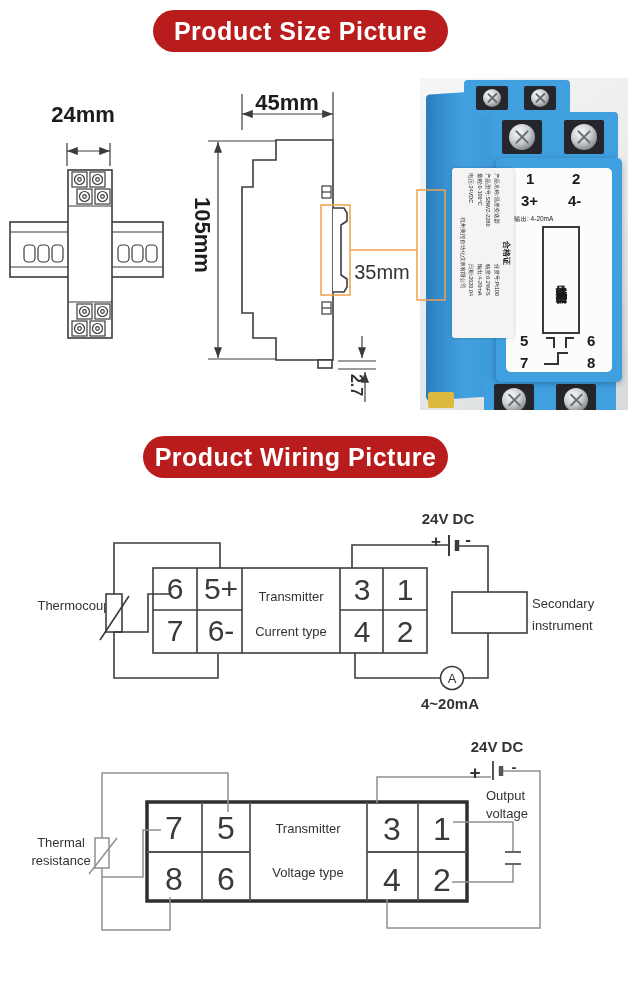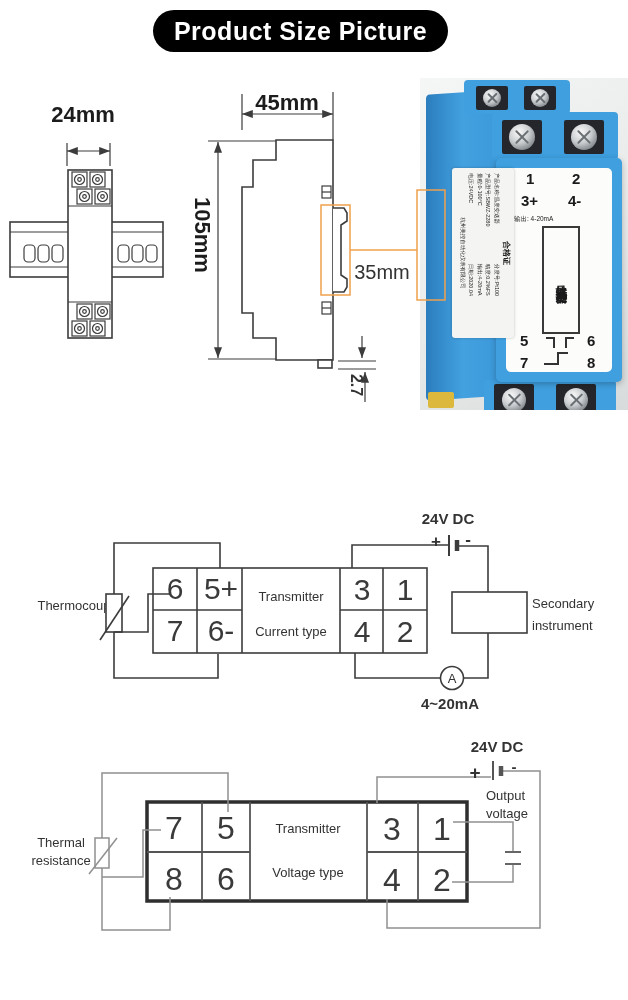--- a/index.html
+++ b/index.html
@@ -1,19 +1,19 @@
 <!DOCTYPE html>
 <html><head>
 <meta charset="utf-8">
 <style>
   html,body { margin:0; padding:0; background:#ffffff; }
   body { width:628px; height:1000px; font-family:"Liberation Sans", sans-serif; }
   .stage { position:relative; width:628px; height:1000px; overflow:hidden; background:#fff; }
 
-  .pill { position:absolute; background:#000000; border-radius:22px; color:#fff;
+  .pill { position:absolute; background:#b91c1c; border-radius:22px; color:#fff;
           font-weight:bold; font-size:25px; letter-spacing:.5px;
           display:flex; align-items:center; justify-content:center; }
   #pill-size   { left:153px; top:10px;  width:295px; height:42px; }
   #pill-wiring { left:143px; top:436px; width:305px; height:42px; }
 
   svg { position:absolute; overflow:visible; }
   svg text { font-family:"Liberation Sans", sans-serif; fill:#333; }
   .ln   { stroke:#3c3c3c; stroke-width:1.6; fill:none; }
   .thin { stroke:#3c3c3c; stroke-width:1.2; fill:none; }
   .wfill{ fill:#ffffff; }
@@ -229,20 +229,23 @@
         <span>量程:0-100°C</span>
         <span>输出:4-20mA</span>
         <span>电压:24VDC</span>
         <span>日期:2020.04</span>
       </div>
       <div class="sl-company">杭州美控自动化仪表有限公司</div>
     </div>
     <div class="din-clip"></div>
   </div>
 
+  <div id="pill-wiring" class="pill">
+    <span>Product Wiring Picture</span>
+  </div>
 
   <svg style="left:0; top:505px;" width="628" height="210" viewBox="0 505 628 210">
     <text class="lbl" x="79" y="610" text-anchor="middle">Thermocouple</text>
     <g>
       <rect class="ln wfill" x="106" y="594" width="16" height="38"></rect>
       <line class="ln" x1="100" y1="640" x2="129" y2="596"></line>
     </g>
     <rect class="ln wfill" x="153" y="568" width="274" height="85"></rect>
     <g class="ln">
       <path d="M114,594 L114,543 L220,543 L220,568"></path>

